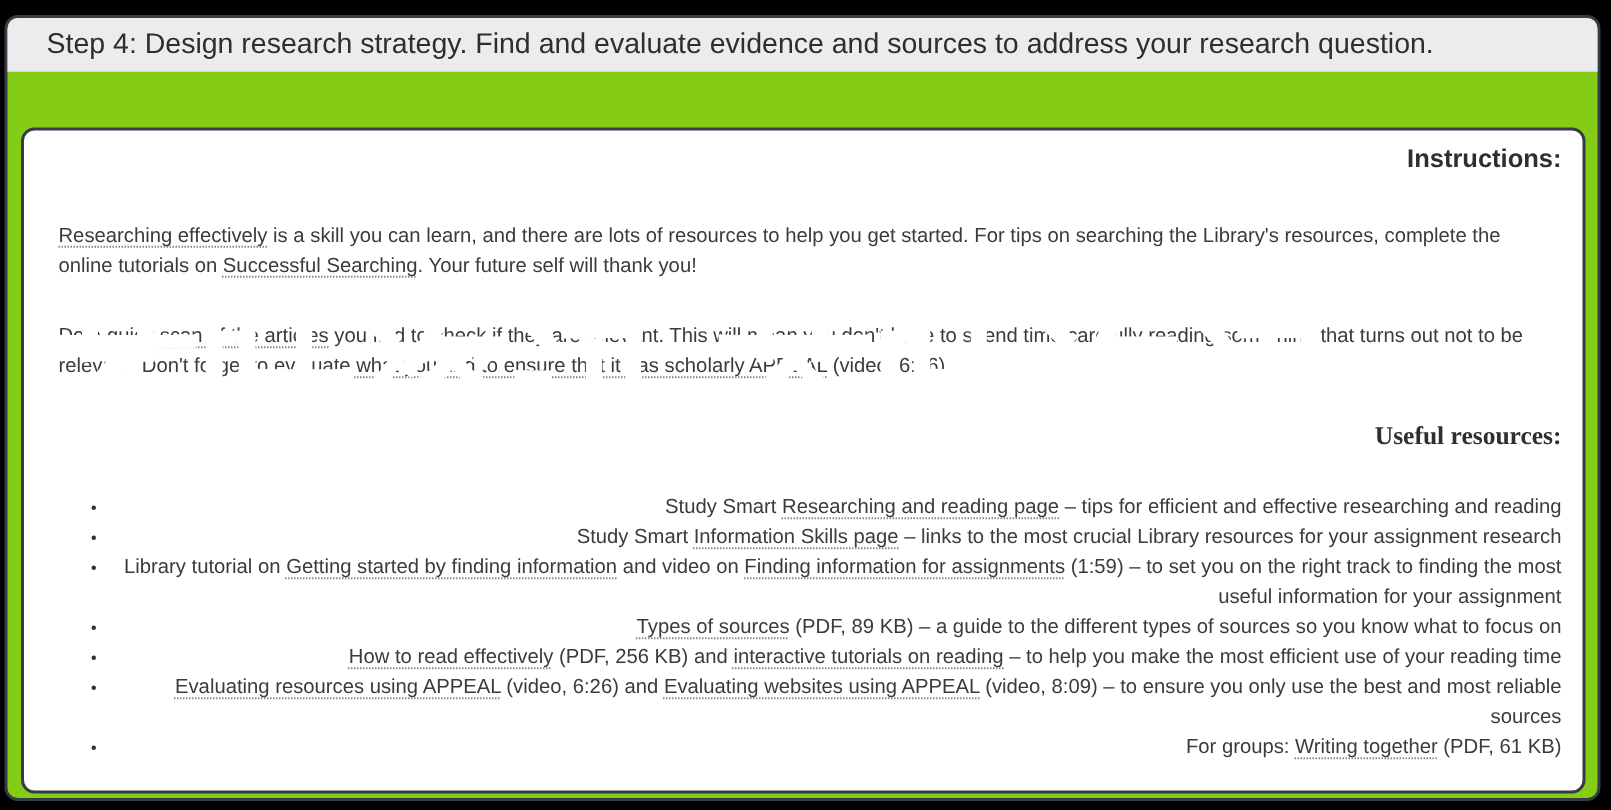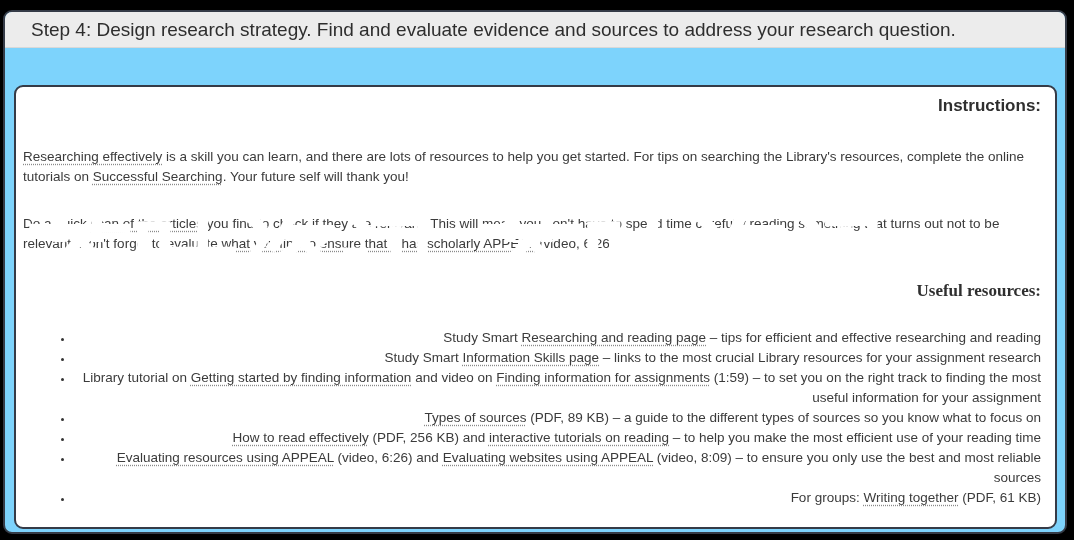--- a/index.html
+++ b/index.html
@@ -16,21 +16,21 @@
     width: 1074px;
     height: 540px;
     background: #000000;
   }
   .panel {
     position: absolute;
     left: 3px;
     top: 10px;
     width: 1064px;
     height: 524px;
-    background: #7dd3fc;
+    background: #84cc16;
     border: 2px solid #353b47;
     border-radius: 9px;
     box-sizing: border-box;
   }
   .panel-header {
     background: #ececec;
     border-bottom: 1px solid #d8d8d8;
     border-radius: 7px 7px 0 0;
     padding: 7px 12px 6px 26px;
   }
@@ -61,21 +61,21 @@
     color: #3b3b3b;
   }
   .section-heading {
     font-weight: bold;
     margin: 3px 0 0 0;
     font-size: 17px;
     color: #2f2f2f;
     text-align: right;
   }
   .doc-paragraph {
-    margin: 0;
+    margin: 16px;
   }
   .p1 { margin-top: 31px; }
   .p2 { margin-top: 27px; }
   .rsrc-heading { margin-top: 27px; font-family: Liberation Serif, serif; }
   ul.resource-list {
     margin: 27px 0 0 0;
     padding: 0 0 0 51px;
     list-style: disc outside;
     text-align: right;
   }

